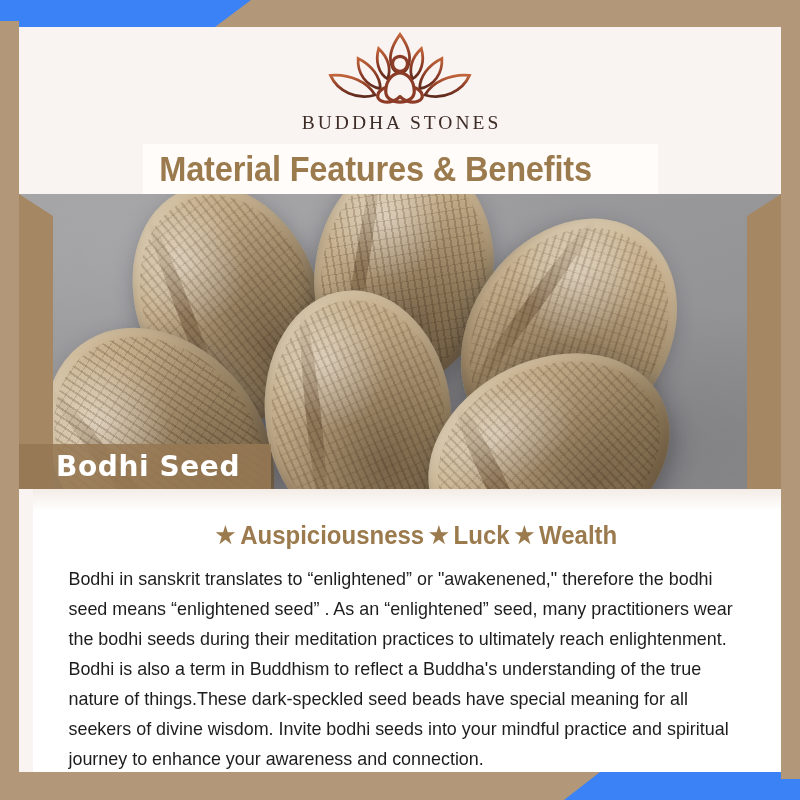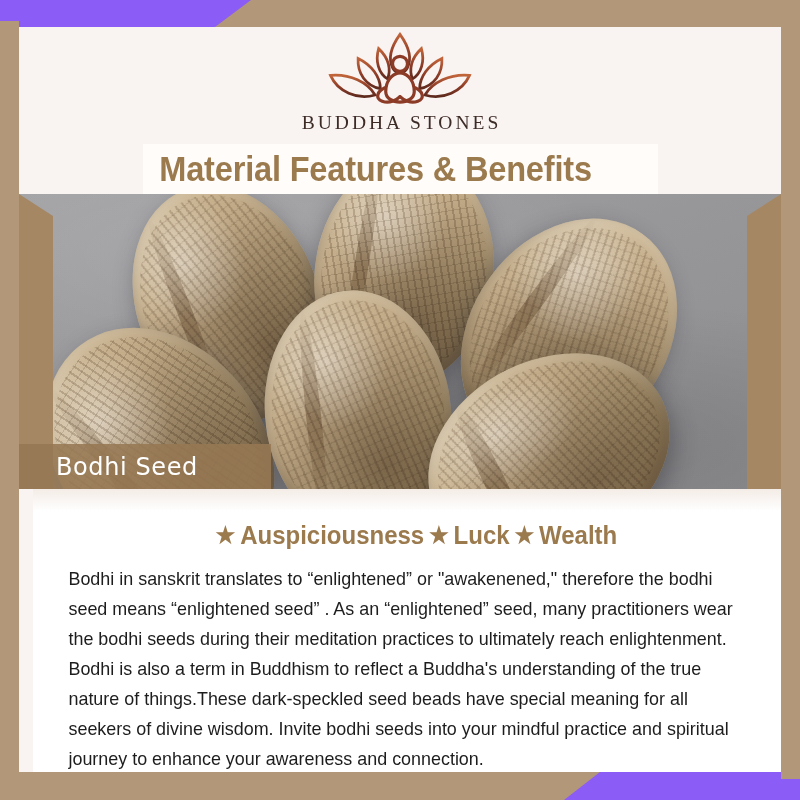--- a/index.html
+++ b/index.html
@@ -13,21 +13,21 @@
     overflow: hidden;
     background: #f6f1ec;
     font-family: "Liberation Sans", sans-serif;
     -webkit-font-smoothing: antialiased;
   }
 
   .poster {
     position: relative;
     width: 800px;
     height: 800px;
-    background: #8b5cf6;
+    background: #3b82f6;
     overflow: hidden;
   }
 
   
   .bar-top {
     position: absolute;
     top: 0;
     left: 215px;
     width: 585px;
     height: 27px;
@@ -215,22 +215,22 @@
     height: 45px;
     background: rgba(150,120,83,0.88);
     z-index: 5;
     display: flex;
     align-items: center;
   }
   .label-text {
     margin-left: 37px;
     color: #ffffff;
     font-family: "DejaVu Sans", sans-serif;
-    font-weight: 400;
-    font-size: 24px;
+    font-weight: 700;
+    font-size: 28px;
     letter-spacing: 0.6px;
     white-space: nowrap;
   }
 
   
   .content {
     position: absolute;
     left: 33px;
     top: 489px;
     width: 762px;

